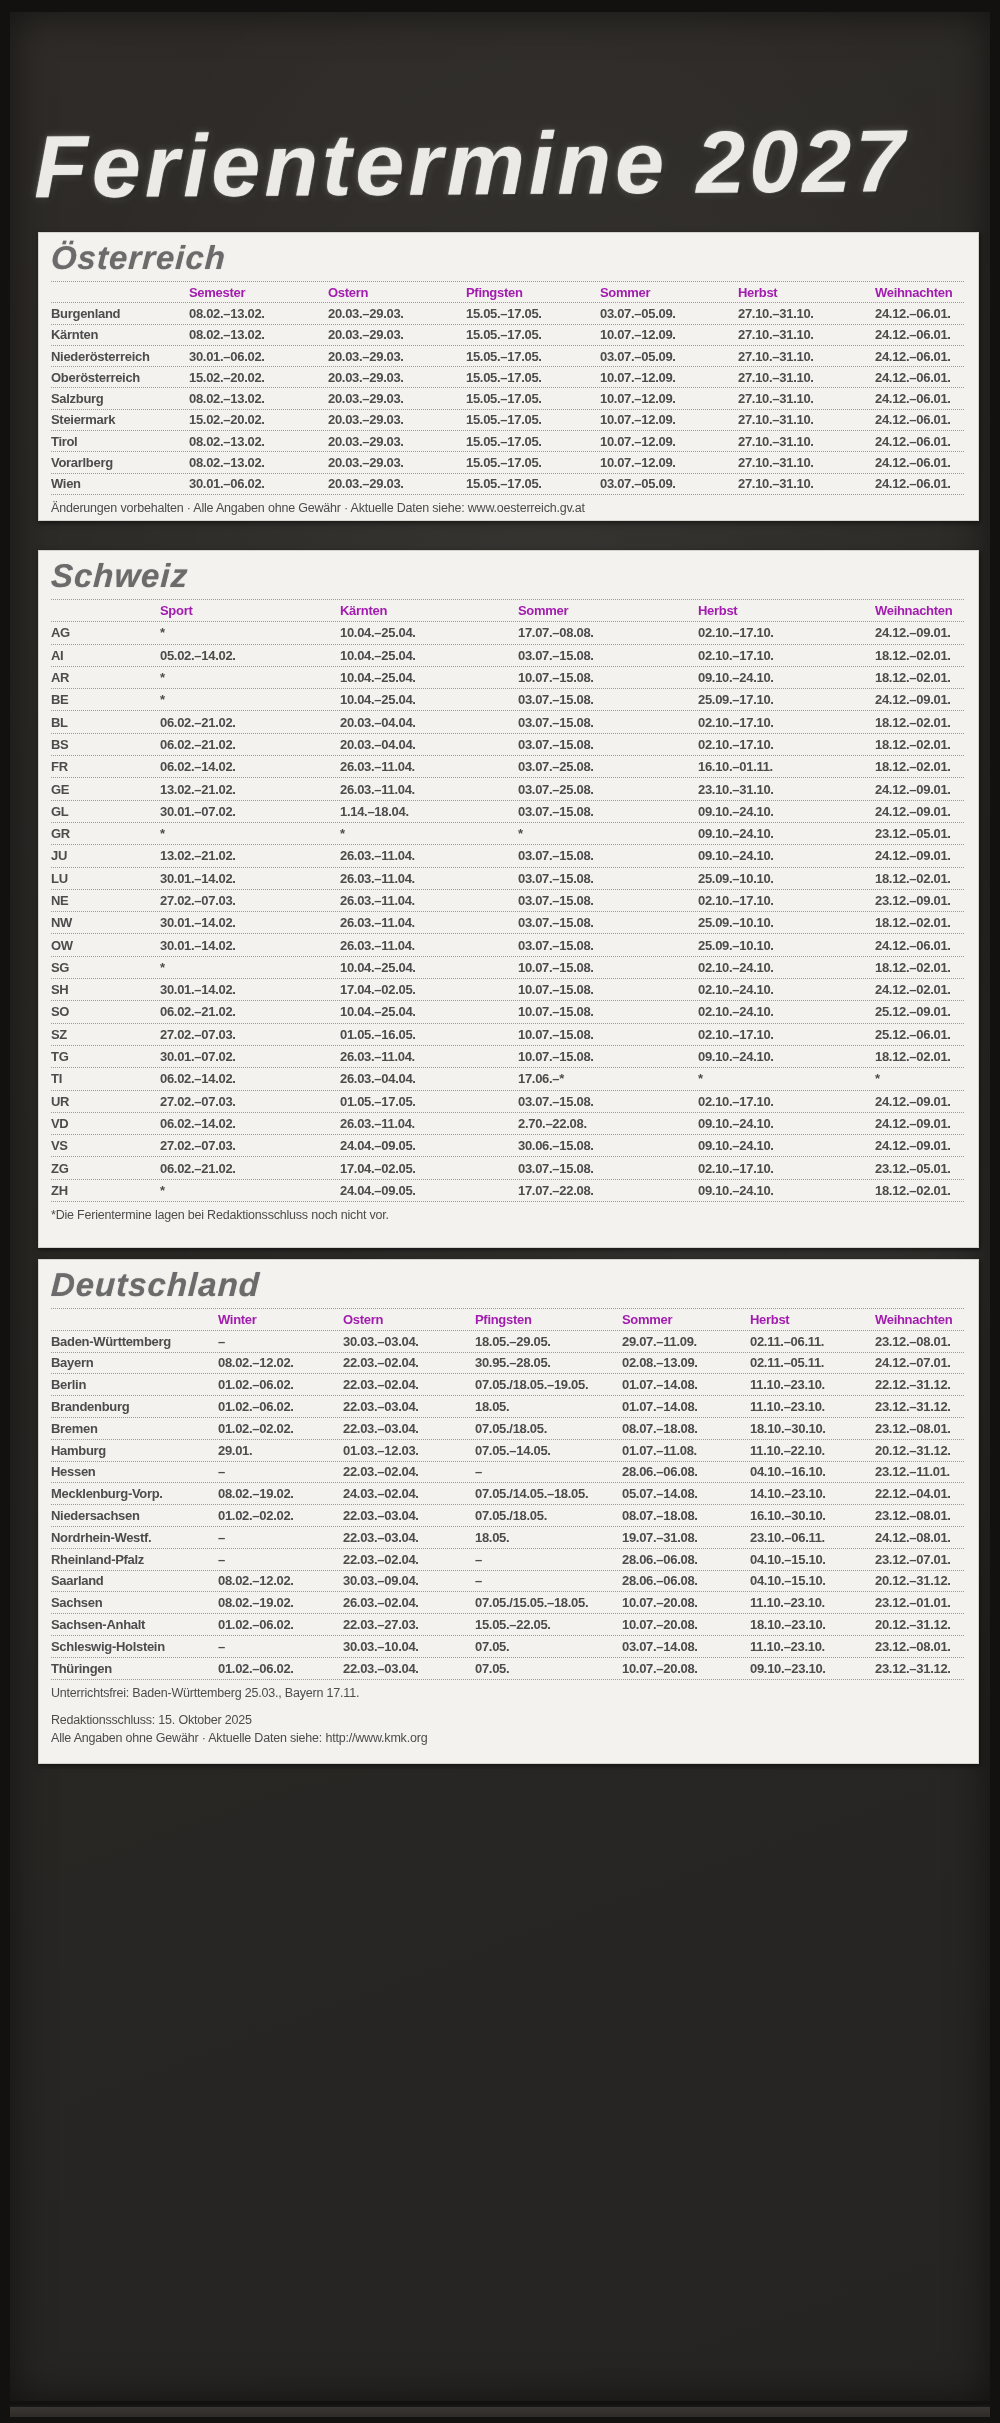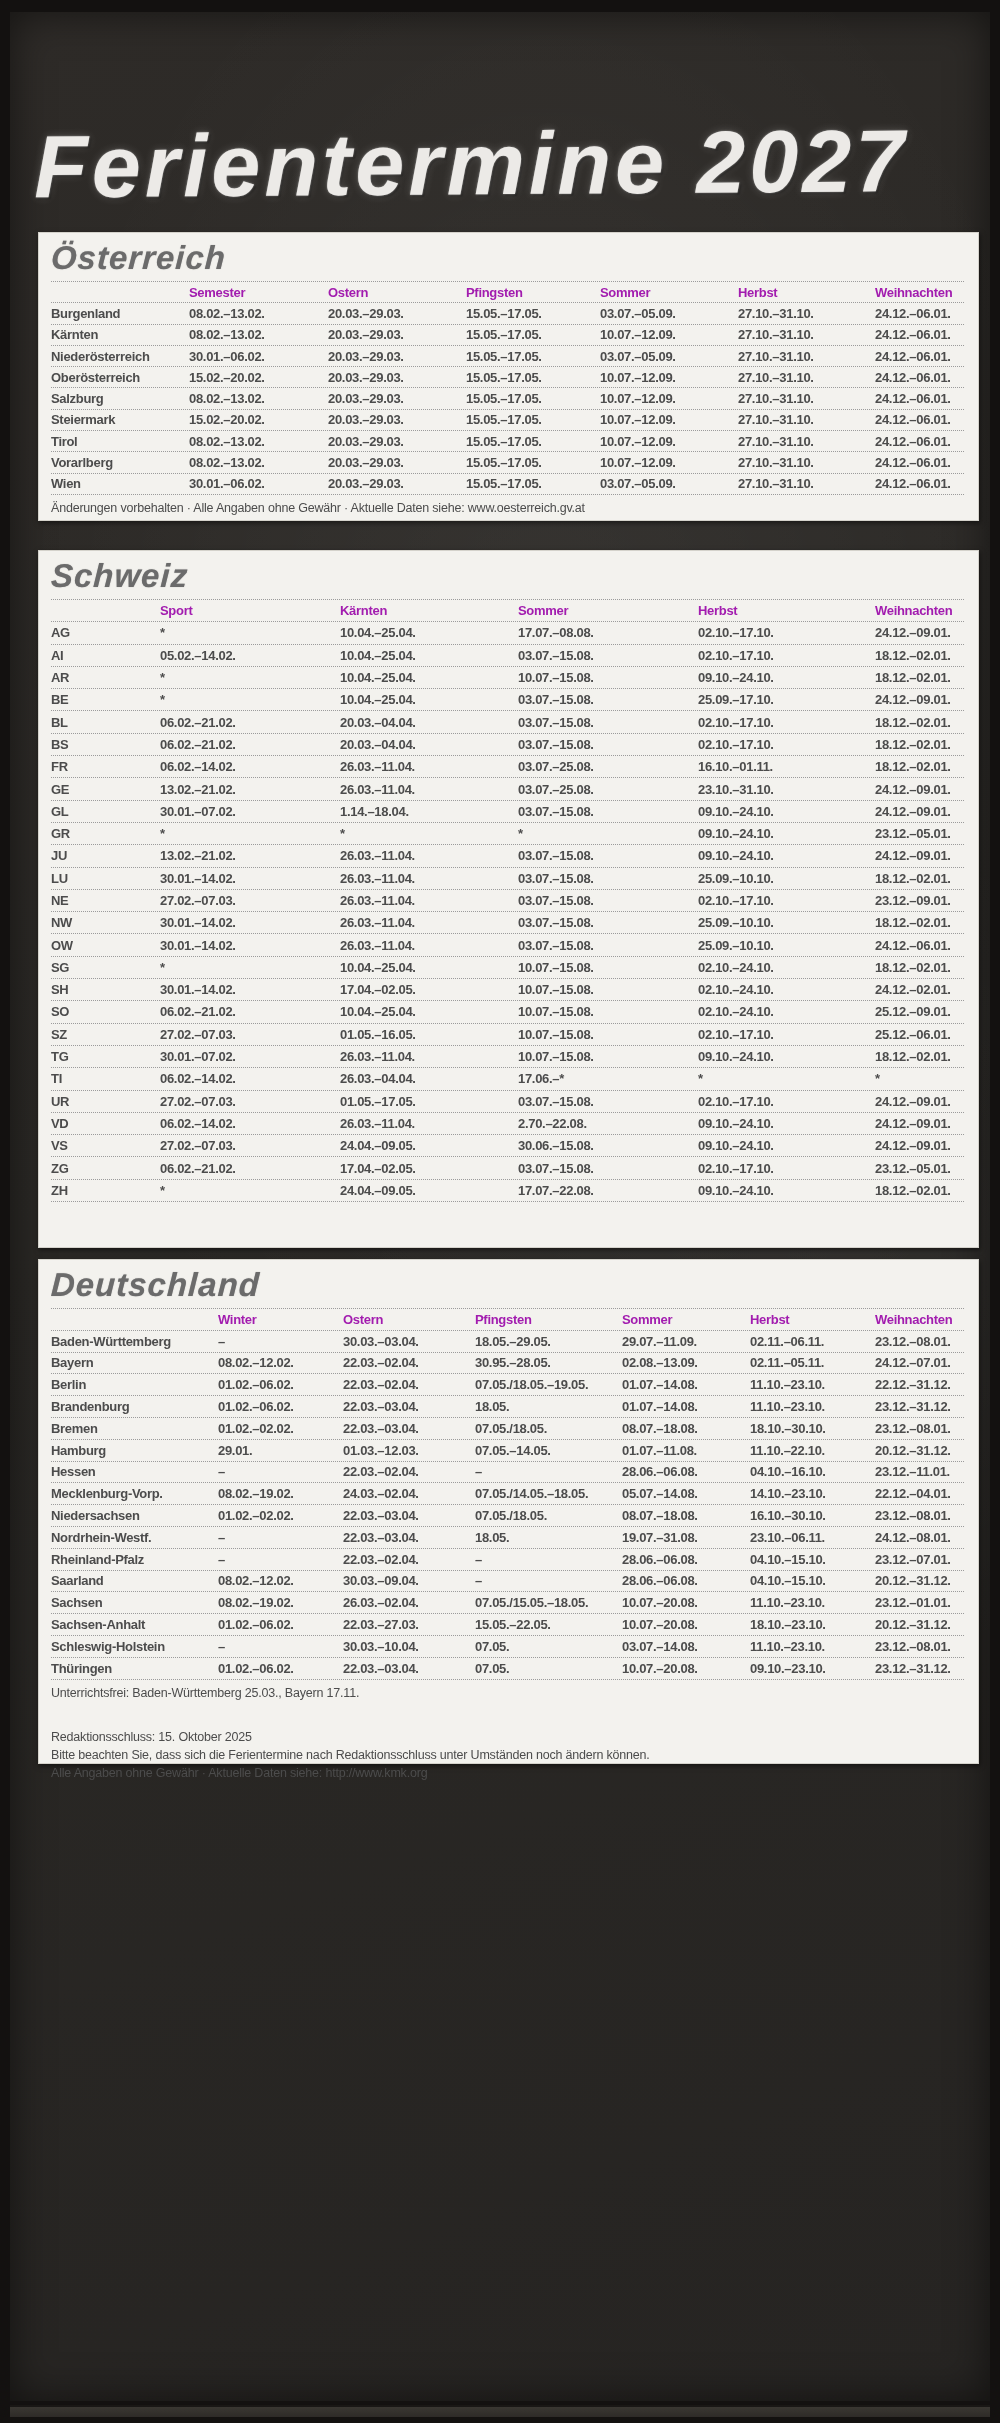--- a/index.html
+++ b/index.html
@@ -65,21 +65,21 @@
   .cell {
     font-size:13px; font-weight:bold; letter-spacing:-0.3px;
     color:#4c4c4c; overflow:visible;
   }
   .header-row .cell { color:#a21caf; }
   .footnotes { padding-top:4px; }
   .fn-line {
     font-size:12.5px; font-weight:normal; letter-spacing:-0.2px;
     line-height:18px; color:#4c4c4c; white-space:nowrap;
   }
-  #panel-germany .fn-line:first-child { margin-bottom:26px; }
+  #panel-germany .fn-line:first-child { margin-bottom:9px; }
 </style>
 </head>
 <body>
 
 <div class="board">
   <h1 class="title">Ferientermine 2027</h1>
 
   <section class="panel" id="panel-austria" style="top:220px; height:289px; --cols:138px 139px 138px 134px 138px 137px auto; --rh:21.3px;">
     <div class="sec-heading">
       <span>Österreich</span>
@@ -397,20 +397,21 @@
         <div class="grid-row">
           <div class="cell region">ZH</div>
           <div class="cell">*</div>
           <div class="cell">24.04.–09.05.</div>
           <div class="cell">17.07.–22.08.</div>
           <div class="cell">09.10.–24.10.</div>
           <div class="cell">18.12.–02.01.</div>
         </div>
       </div>
     <div class="footnotes">
+        <div class="fn-line">*Die Ferientermine lagen bei Redaktionsschluss noch nicht vor.</div>
       </div>
   </section>
 
   <section class="panel" id="panel-germany" style="top:1247px; height:505px; --cols:167px 125px 132px 147px 128px 125px auto; --rh:21.8px;">
     <div class="sec-heading">
       <span>Deutschland</span>
     </div>
     <div class="table">
         <div class="grid-row header-row">
           <div class="cell"></div>
@@ -562,18 +563,17 @@
           <div class="cell">22.03.–03.04.</div>
           <div class="cell">07.05.</div>
           <div class="cell">10.07.–20.08.</div>
           <div class="cell">09.10.–23.10.</div>
           <div class="cell">23.12.–31.12.</div>
         </div>
       </div>
     <div class="footnotes">
         <div class="fn-line">Unterrichtsfrei:  Baden-Württemberg 25.03.,  Bayern 17.11.</div>
         <div class="fn-line">Redaktionsschluss: 15. Oktober 2025</div>
-        <div class="fn-line">Bitte beachten Sie, dass sich die Ferientermine nach Redaktionsschluss unter Umständen noch ändern können.</div>
         <div class="fn-line">Alle Angaben ohne Gewähr · Aktuelle Daten siehe: http://www.kmk.org</div>
       </div>
   </section>
 </div>
 <div class="chalk-tray"></div>
 
 </body></html>

